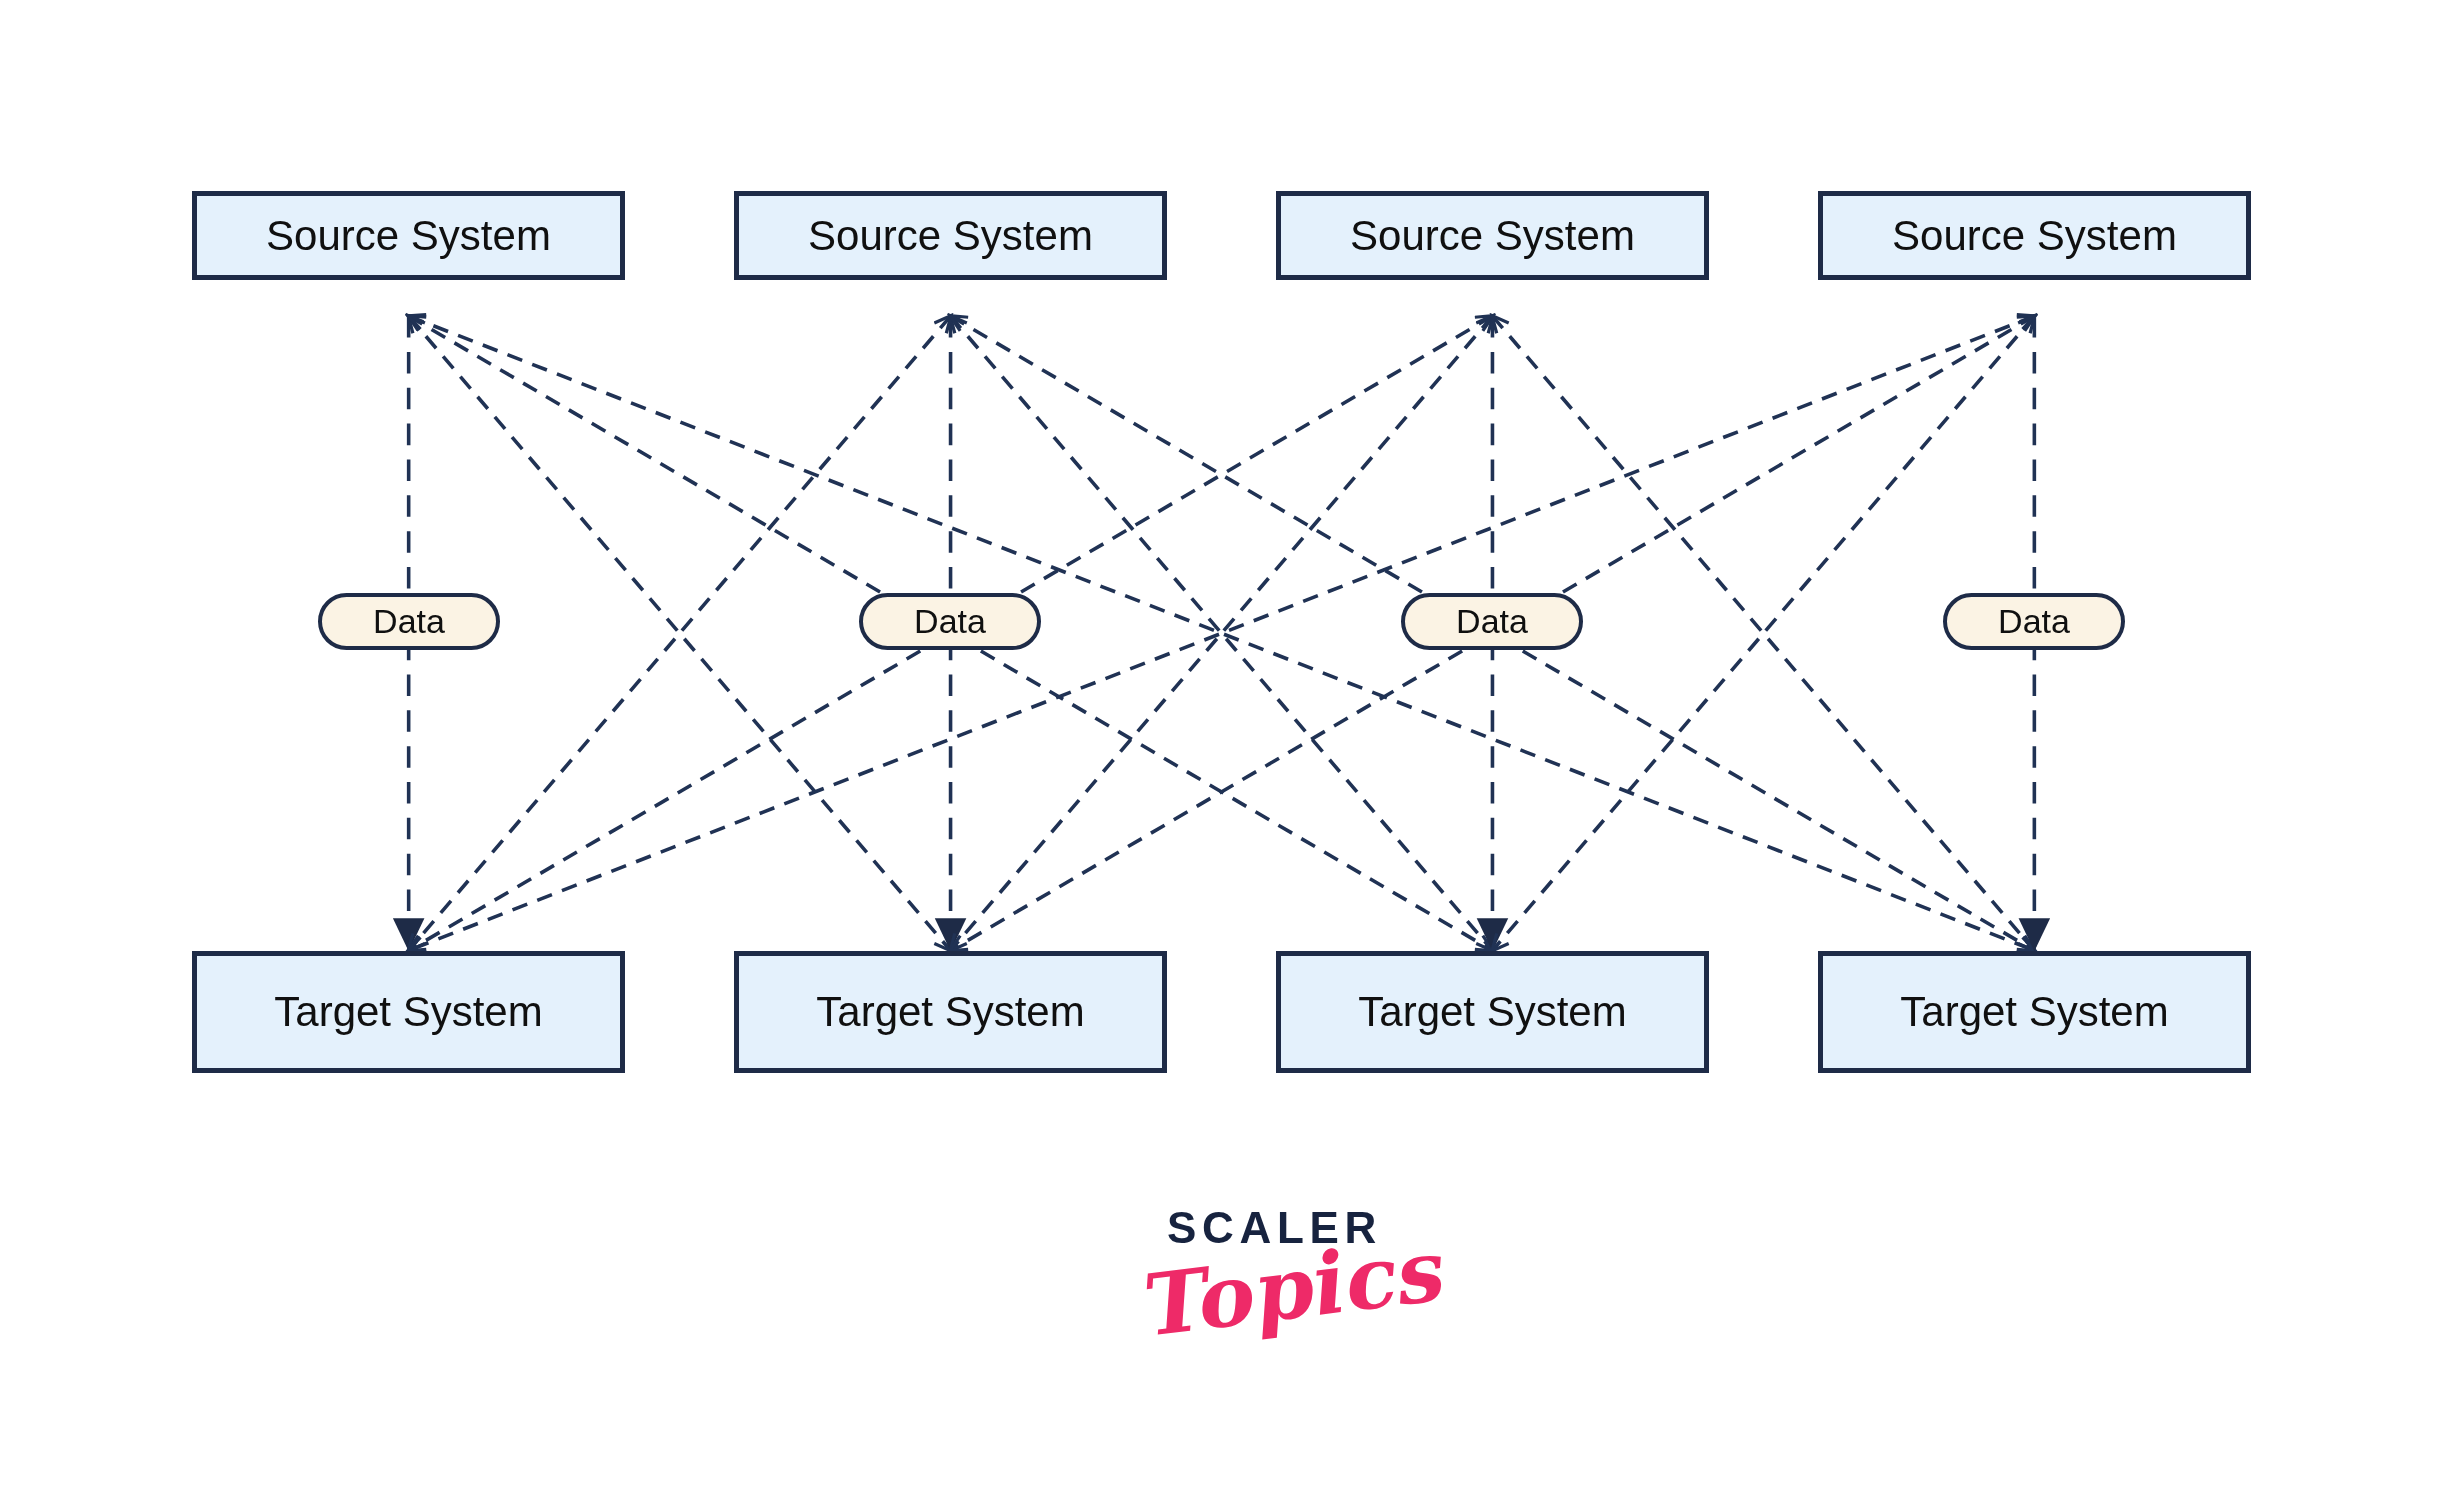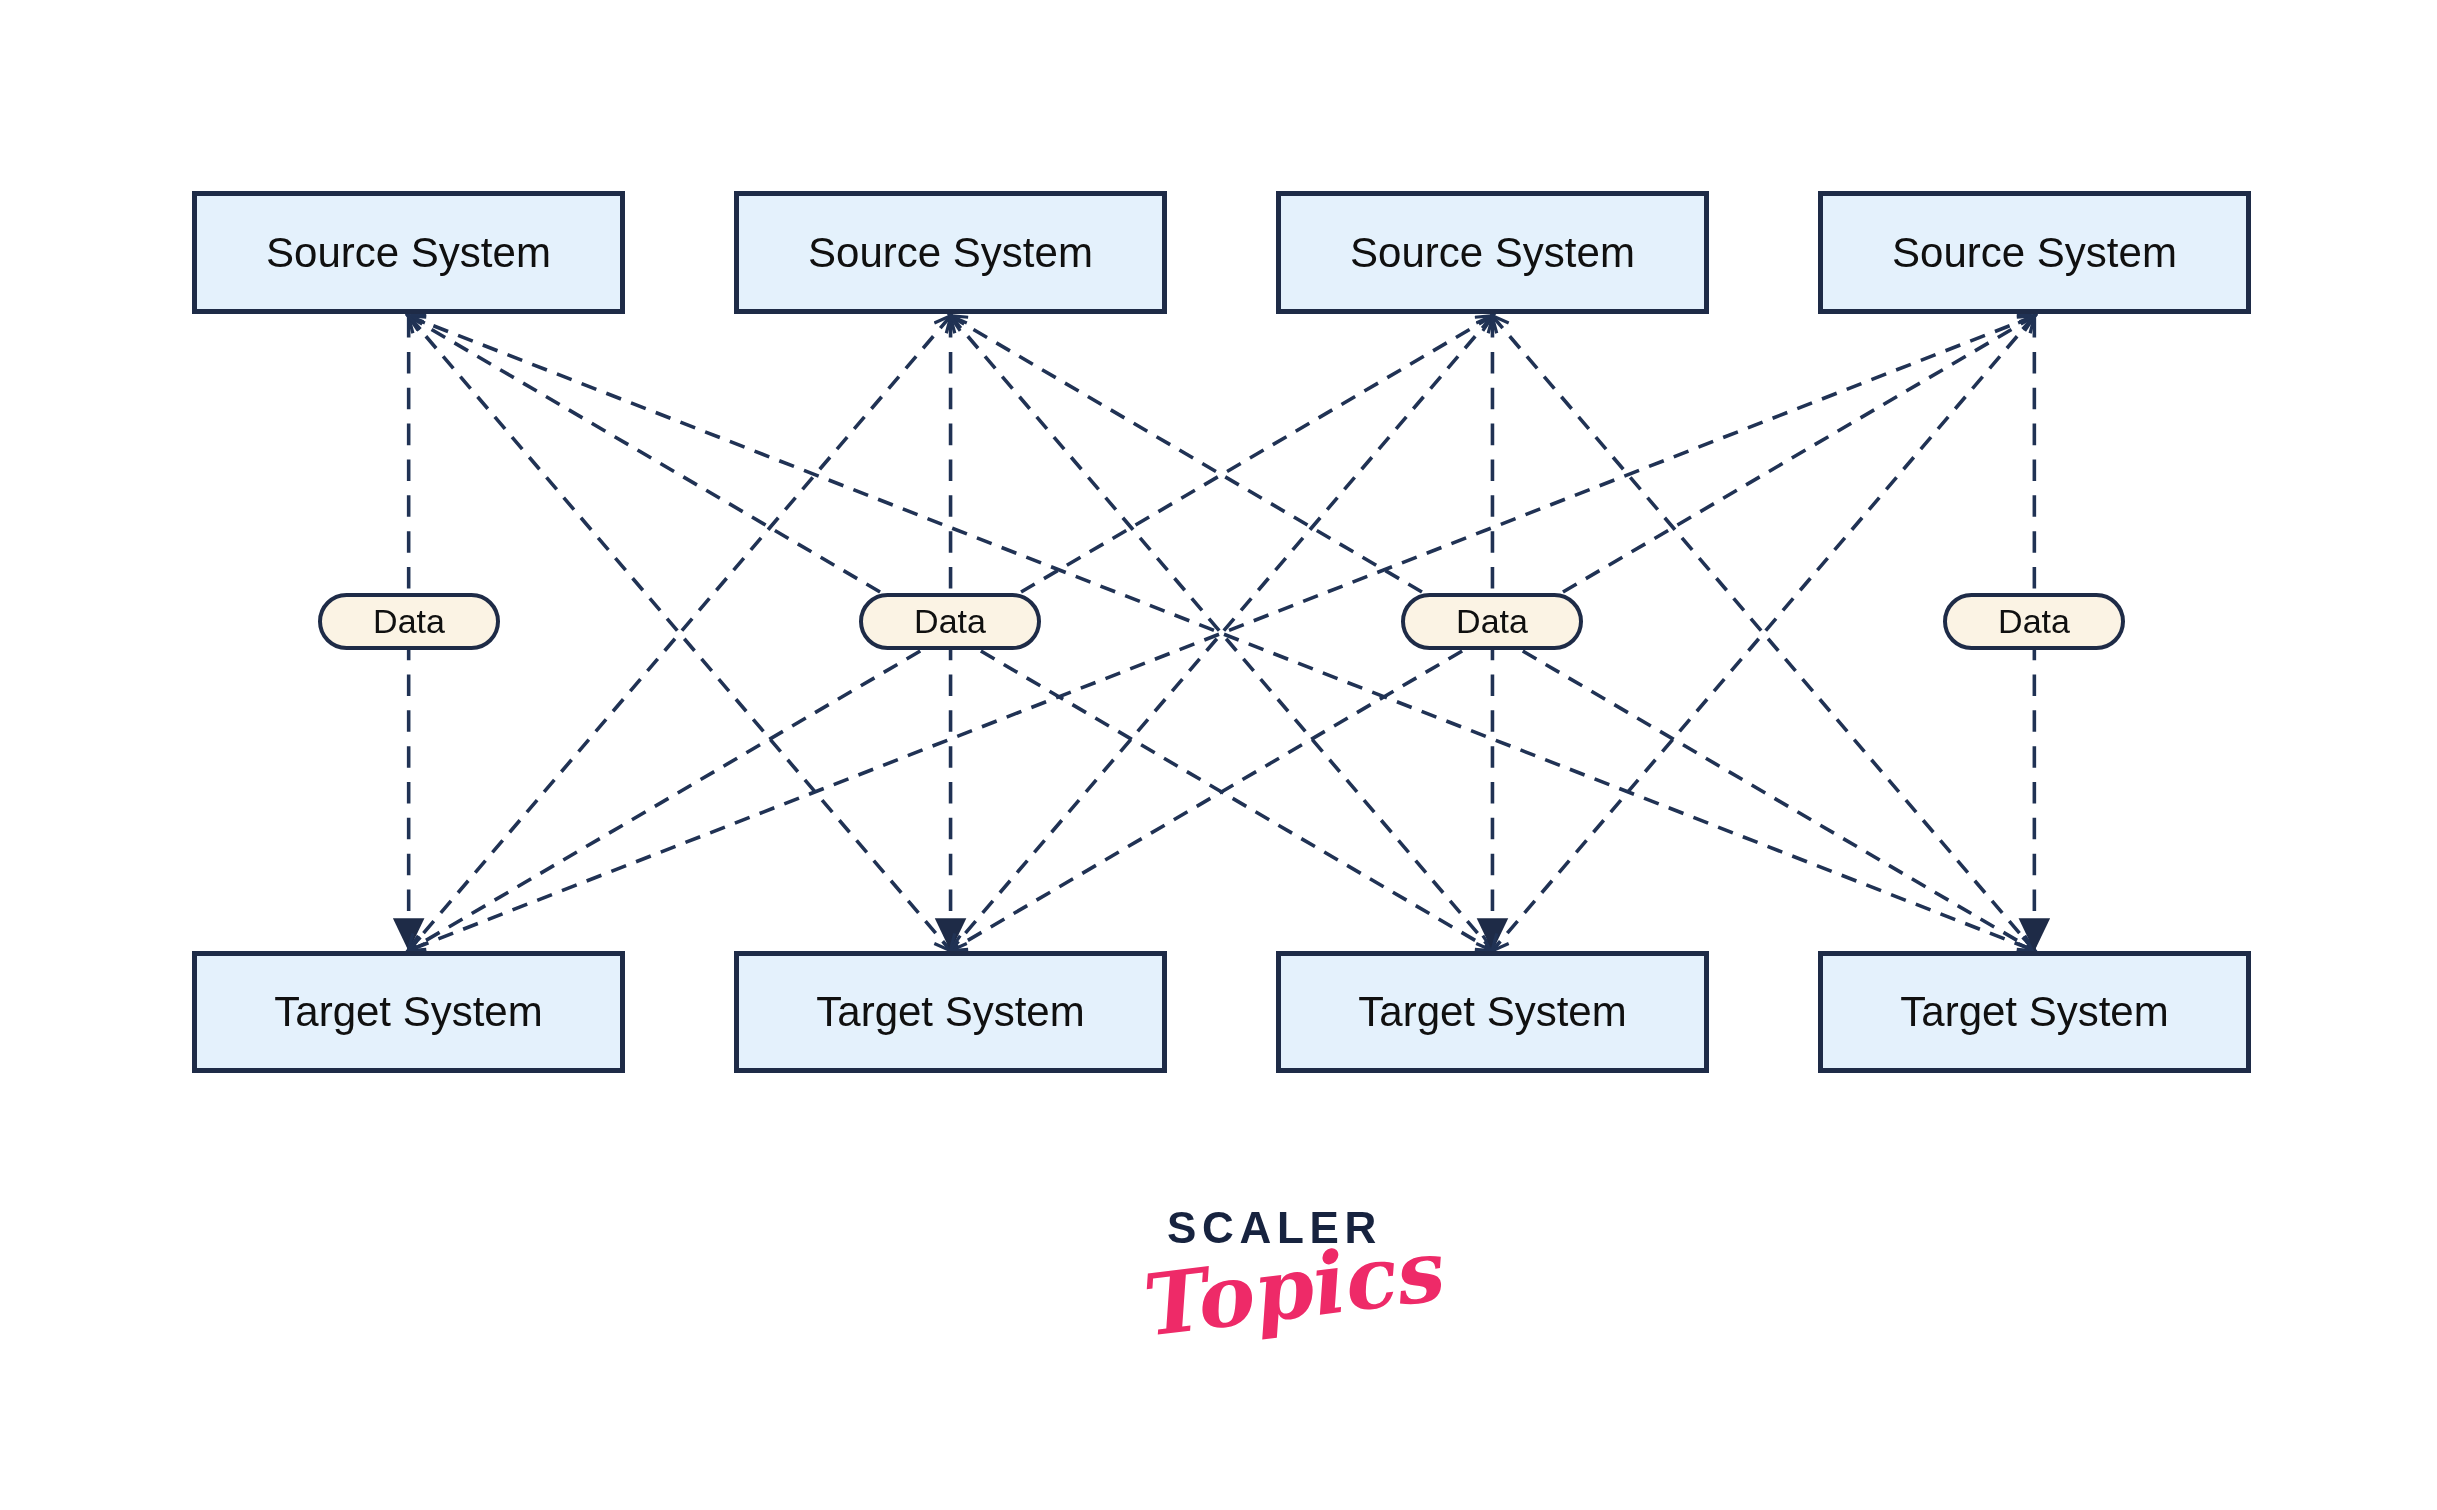--- a/index.html
+++ b/index.html
@@ -6,21 +6,21 @@
   body{width:2438px;height:1511px;position:relative;overflow:hidden;
        font-family:"Liberation Sans",sans-serif;}
   .stage{position:absolute;inset:0;}
   svg.mesh{position:absolute;left:0;top:0;width:2438px;height:1511px;}
   .edge{stroke:var(--line,#203254);stroke-width:5;fill:none;}
   .edge.vertical{stroke-dasharray:30 20;}
   .edge.diagonal{stroke-dasharray:22 15;}
   .node{position:absolute;display:flex;align-items:center;justify-content:center;
         box-sizing:border-box;background:var(--node-fill,#E4F1FC);
         border:5px solid var(--node-border,#1E2B47);
-        width:433px;height:123px;font-size:42px;color:#101010;}
+        width:433px;height:89px;font-size:42px;color:#101010;}
   .pill{position:absolute;display:flex;align-items:center;justify-content:center;
         box-sizing:border-box;background:var(--pill-fill,#FBF3E4);
         border:4.3px solid var(--node-border,#1E2B47);
         width:182px;height:57px;border-radius:39px;font-size:34px;color:#101010;}
   .src0{left:192px;top:191px;}  .src1{left:734px;top:191px;}
   .src2{left:1276px;top:191px;} .src3{left:1818px;top:191px;}
   .tgt0{left:192px;top:951px;height:122px;}  .tgt1{left:734px;top:951px;height:122px;}
   .tgt2{left:1276px;top:951px;height:122px;} .tgt3{left:1818px;top:951px;height:122px;}
   .pil0{left:318px;top:593px;}  .pil1{left:859px;top:593px;}
   .pil2{left:1401px;top:593px;} .pil3{left:1943px;top:593px;}

